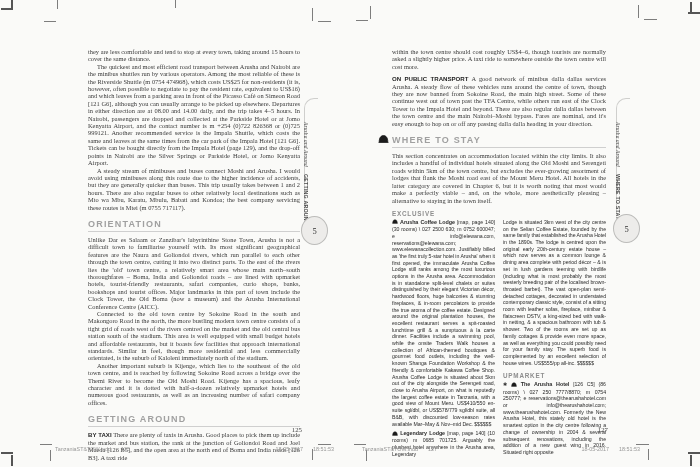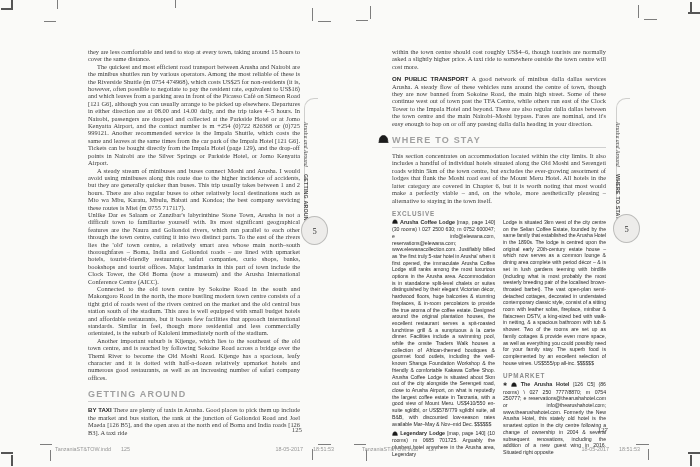--- a/index.html
+++ b/index.html
@@ -79,20 +79,21 @@
   <div class="cm" style="left:366px;top:450px;width:1px;height:11px;"></div>
   <div class="cm" style="left:636px;top:444px;width:13px;height:1px;"></div>
   <div class="cm" style="left:648px;top:449px;width:1px;height:11px;"></div>
 </div>
 
 <section class="pageblock" style="left:88px;top:48px;width:212px;">
   <p class="b">they are less comfortable and tend to stop at every town, taking around 15 hours to cover the same distance.</p>
   <p class="b in">The quickest and most efficient road transport between Arusha and Nairobi are the minibus shuttles run by various operators. Among the most reliable of these is the Riverside Shuttle (m 0754 474968), which costs US$25 for non-residents (it is, however, often possible to negotiate to pay the resident rate, equivalent to US$16) and which leaves from a parking area in front of the Picasso Café on Simeon Road [121 G6], although you can usually arrange to be picked up elsewhere. Departures in either direction are at 08.00 and 14.00 daily, and the trip takes 4–5 hours. In Nairobi, passengers are dropped and collected at the Parkside Hotel or at Jomo Kenyatta Airport, and the contact number is m +254 (0)722 826368 or (0)725 999121. Another recommended service is the Impala Shuttle, which costs the same and leaves at the same times from the car park of the Impala Hotel [121 G6]. Tickets can be bought directly from the Impala Hotel (page 129), and the drop-off points in Nairobi are the Silver Springs or Parkside Hotel, or Jomo Kenyatta Airport.</p>
   <p class="b in">A steady stream of minibuses and buses connect Moshi and Arusha. I would avoid using minibuses along this route due to the higher incidence of accidents, but they are generally quicker than buses. This trip usually takes between 1 and 2 hours. There are also regular buses to other relatively local destinations such as Mto wa Mbu, Karatu, Mbulu, Babati and Kondoa; the best company servicing these routes is Mtei (m 0755 717117).</p>
 
+  <h2 class="sec">ORIENTATION</h2>
   <p class="b">Unlike Dar es Salaam or Zanzibar's labyrinthine Stone Town, Arusha is not a difficult town to familiarise yourself with. Its most significant geographical features are the Naura and Goliondoi rivers, which run parallel to each other through the town centre, cutting it into two distinct parts. To the east of the rivers lies the 'old' town centre, a relatively smart area whose main north–south thoroughfares – Boma, India and Goliondoi roads – are lined with upmarket hotels, tourist-friendly restaurants, safari companies, curio shops, banks, bookshops and tourist offices. Major landmarks in this part of town include the Clock Tower, the Old Boma (now a museum) and the Arusha International Conference Centre (AICC).</p>
   <p class="b in">Connected to the old town centre by Sokoine Road in the south and Makongoro Road in the north, the more bustling modern town centre consists of a tight grid of roads west of the rivers centred on the market and the old central bus station south of the stadium. This area is well equipped with small budget hotels and affordable restaurants, but it boasts few facilities that approach international standards. Similar in feel, though more residential and less commercially orientated, is the suburb of Kaloleni immediately north of the stadium.</p>
   <p class="b in">Another important suburb is Kijenge, which lies to the southeast of the old town centre, and is reached by following Sokoine Road across a bridge over the Themi River to become the Old Moshi Road. Kijenge has a spacious, leafy character and it is dotted with half-a-dozen relatively upmarket hotels and numerous good restaurants, as well as an increasing number of safari company offices.</p>
 
   <h2 class="sec">GETTING AROUND</h2>
   <p class="b">
     <b class="lead">BY TAXI</b>
     <span>There are plenty of taxis in Arusha. Good places to pick them up include the market and bus station, the rank at the junction of Goliondoi Road and Joel Maeda [126 B5], and the open area at the north end of Boma and India roads [126 B3]. A taxi ride</span>
   </p>
 </section>

